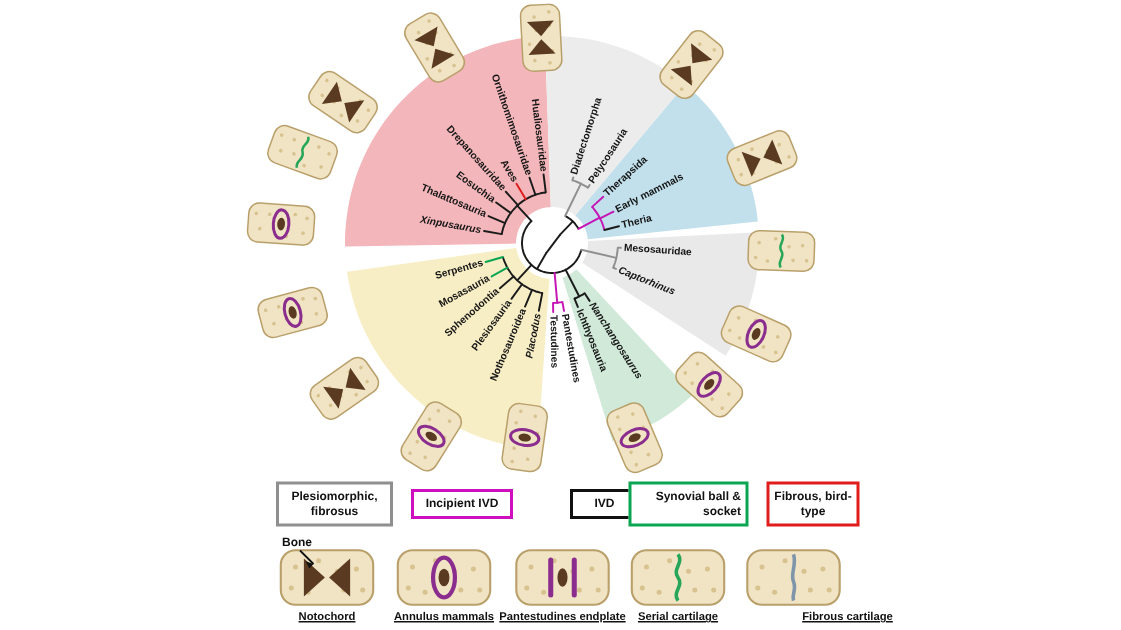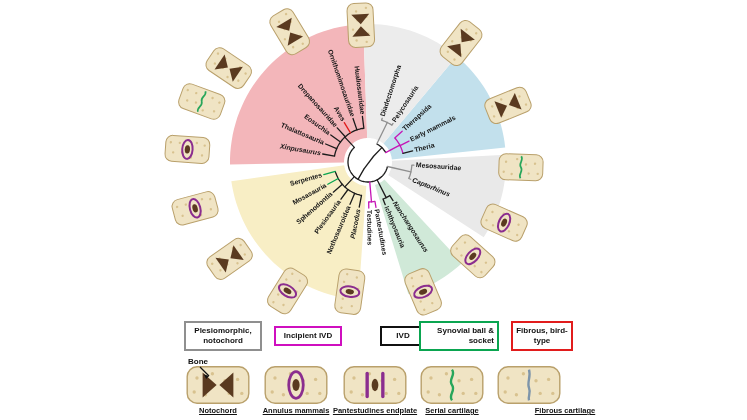--- a/index.html
+++ b/index.html
@@ -352,21 +352,21 @@
         <circle cx="-17" cy="5" r="1.2" fill="#d8c28f"></circle>
         <circle cx="5" cy="-3" r="1.2" fill="#d8c28f"></circle>
         <path d="M0,-11 C1.6,-6 -1.6,-2 0,2 C1.6,6 -1,8 0,11" fill="none" stroke="#7e95aa" stroke-width="1.7"></path>
       </g>
       <text x="188" y="364" font-size="8" font-weight="bold" fill="#111">Bone</text>
       <line x1="200" y1="367" x2="209" y2="376" stroke="#111" stroke-width="1.2"></line>
       <path d="M209,376 L203.8,374.2 L206.2,379 Z" fill="#111"></path>
     </svg>
 
   <div>
-    <div class="legend-item li-0" style="border-color: rgb(143, 143, 143);">Plesiomorphic, notochord</div>
+    <div class="legend-item li-0" style="border-color: rgb(143, 143, 143);">Plesiomorphic, fibrosus</div>
     <div class="legend-item li-1" style="border-color: rgb(207, 15, 191);">Incipient IVD</div>
     <div class="legend-item li-2" style="border-color: rgb(17, 17, 17);">IVD</div>
     <div class="legend-item li-3" style="border-color: rgb(10, 165, 80);">Synovial ball &amp; socket</div>
     <div class="legend-item li-4" style="border-color: rgb(225, 28, 28);">Fibrous, bird-type</div>
   </div>
 
   <div>
     <div class="bottom-label" style="left: 218px;">Notochord</div>
     <div class="bottom-label" style="left: 296px;">Annulus mammals</div>
     <div class="bottom-label" style="left: 375px;">Pantestudines endplate</div>

